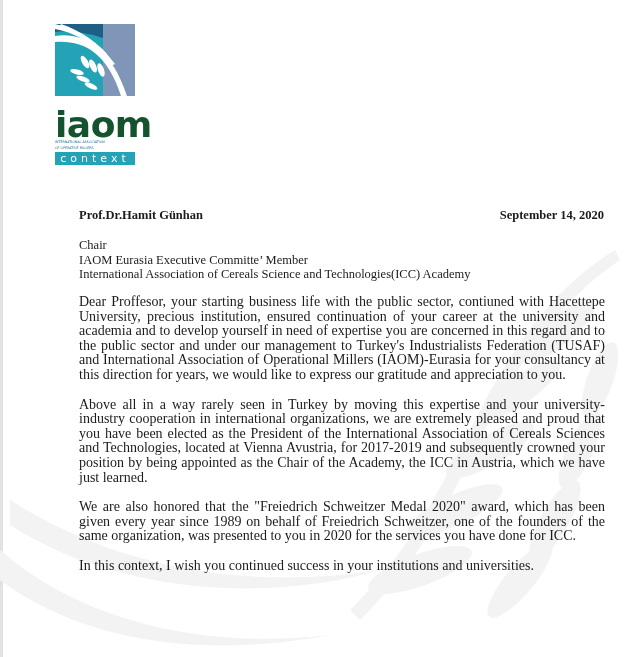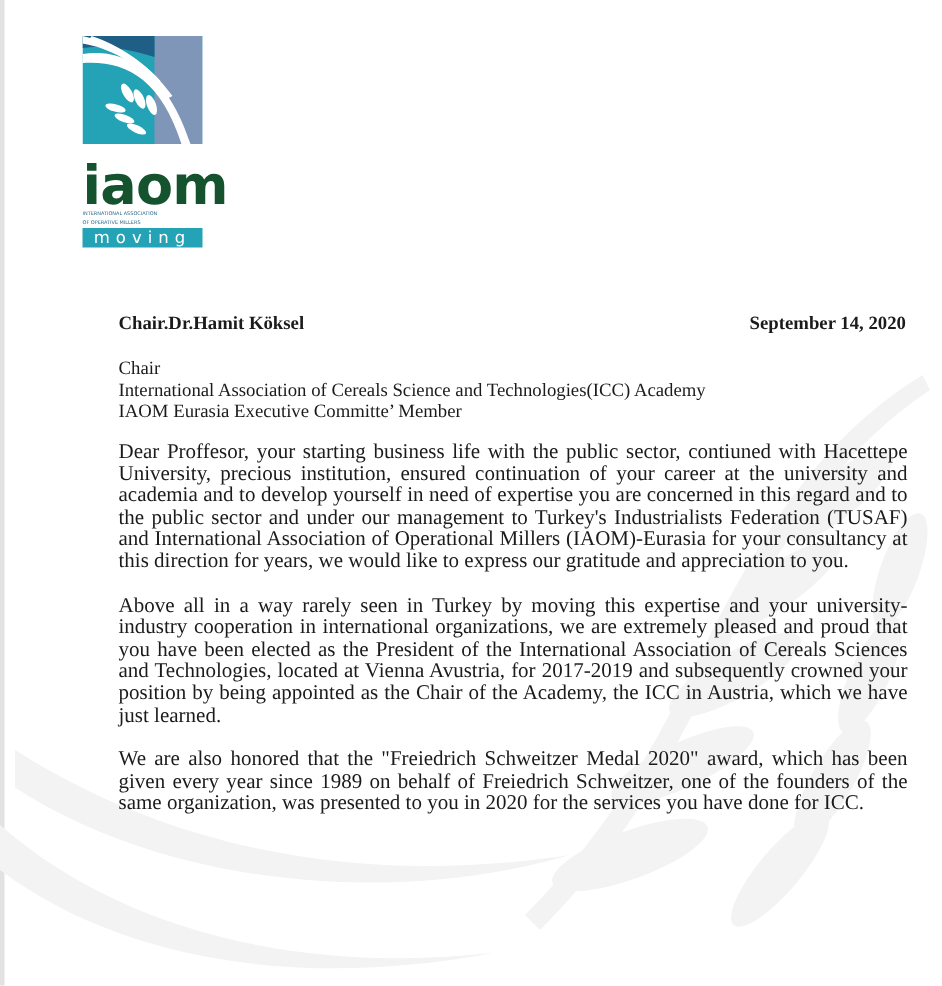--- a/index.html
+++ b/index.html
@@ -161,33 +161,34 @@
       <ellipse cx="30" cy="38" rx="3" ry="7" transform="rotate(-30 30 38)" fill="#ffffff"></ellipse>
       <ellipse cx="38" cy="42" rx="3" ry="7" transform="rotate(-25 38 42)" fill="#ffffff"></ellipse>
       <ellipse cx="46" cy="46" rx="3" ry="7" transform="rotate(-20 46 46)" fill="#ffffff"></ellipse>
       <ellipse cx="22" cy="48" rx="7" ry="2.5" transform="rotate(15 22 48)" fill="#ffffff"></ellipse>
       <ellipse cx="28" cy="55" rx="7" ry="2.5" transform="rotate(20 28 55)" fill="#ffffff"></ellipse>
       <ellipse cx="36" cy="62" rx="7" ry="2.5" transform="rotate(25 36 62)" fill="#ffffff"></ellipse>
     </svg>
     <span class="logo-word">iaom</span>
     <span class="logo-sub">International Association</span>
     <span class="logo-sub">of Operative Millers</span>
-    <span class="logo-eurasia">moving</span>
+    <span class="logo-eurasia">context</span>
   </div>
 
   <div class="header-row">
-    <span class="recipient-name">Chair.Dr.Hamit Köksel</span>
+    <span class="recipient-name">Prof.Dr.Hamit Günhan</span>
     <span class="letter-date">September 14, 2020</span>
   </div>
 
   <div class="recipient-block">
     <div>Chair</div>
+    <div>IAOM Eurasia Executive Committe’ Member</div>
     <div>International Association of Cereals Science and Technologies(ICC) Academy</div>
-    <div>IAOM Eurasia Executive Committe’ Member</div>
   </div>
 
   <div class="body-text">
     <p>Dear Proffesor, your starting business life with the public sector, contiuned with Hacettepe University, precious institution, ensured continuation of your career at the university and academia and to develop yourself in need of expertise you are concerned in this regard and to the public sector and under our management to Turkey's Industrialists Federation (TUSAF) and International Association of Operational Millers (IAOM)-Eurasia for your consultancy at this direction for years, we would like to express our gratitude and appreciation to you.</p>
     <p>Above all in a way rarely seen in Turkey by moving this expertise and your university-industry cooperation in international organizations, we are extremely pleased and proud that you have been elected as the President of the International Association of Cereals Sciences and Technologies, located at Vienna Avustria,  for 2017-2019 and subsequently crowned your position by being appointed as the Chair of the Academy, the ICC in Austria, which we have just learned.</p>
     <p>We are also honored that the "Freiedrich Schweitzer Medal 2020" award, which has been given every year since 1989 on behalf of Freiedrich Schweitzer, one of the founders of the same organization, was presented to you in 2020 for the services you have done for ICC.</p>
+    <p>In this context, I wish you continued success in your institutions and universities.</p>
   </div>
 
 </div>
 
 </body></html>

